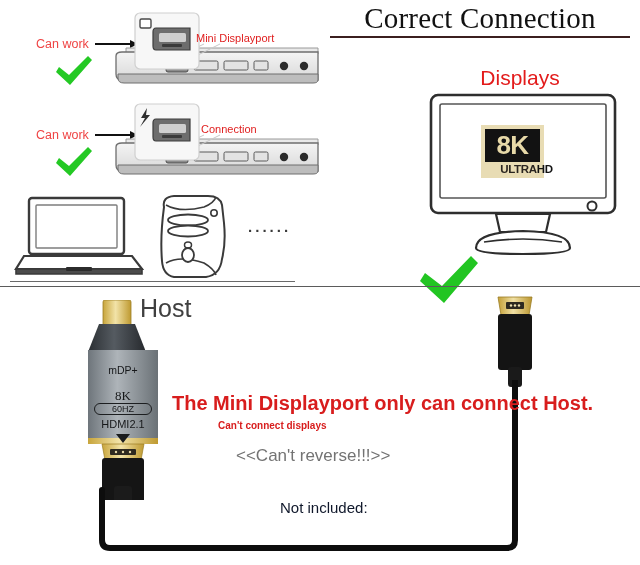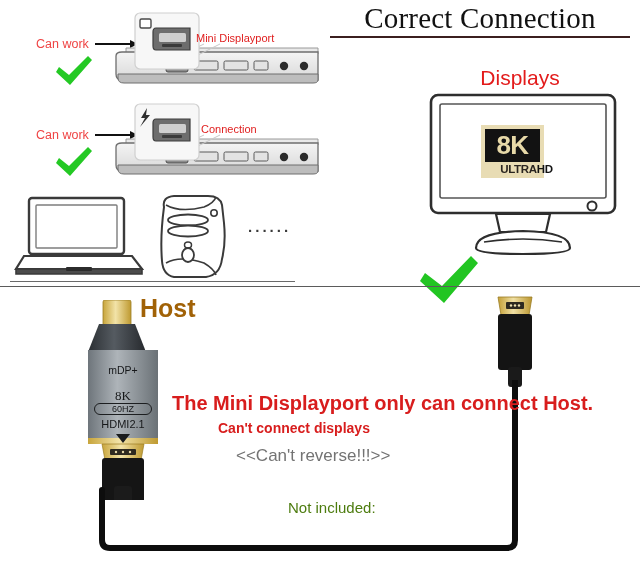--- a/index.html
+++ b/index.html
@@ -43,21 +43,21 @@
   }
   #lbl-mdp  { left: 196px; top: 32px;  font-size: 11px; }
   #lbl-tb   { left: 201px; top: 123px; font-size: 11px; }
   #lbl-displays {
     left: 440px; top: 66px; width: 160px;
     text-align: center; font-size: 21px; color: #e31b1b;
     font-weight: normal;
   }
   #lbl-host {
     left: 140px; top: 294px; font-size: 25px;
-    color: #a16207; font-weight: bold;
+    color: #404040; font-weight: normal;
   }
 
   .can-work {
     font-size: 12.5px; color: #ef4444; white-space: nowrap;
   }
   #cw1 { left: 36px; top: 37px; }
   #cw2 { left: 36px; top: 128px; }
 
   
   .arrow-line { height: 1.6px; background: #111; }
@@ -87,30 +87,30 @@
     font-weight: bold;
   }
 
   
   .para { white-space: nowrap; }
   #p1 {
     left: 172px; top: 392px; font-size: 20px;
     color: #d81d1d; font-weight: bold;
   }
   #p2 {
-    left: 218px; top: 420px; font-size: 14px;
+    left: 218px; top: 420px; font-size: 10px;
     color: #d81d1d; font-weight: bold;
   }
   #p3 {
     left: 236px; top: 446px; font-size: 17px;
     color: #737373; font-weight: normal;
   }
   #p4 {
-    left: 288px; top: 499px; font-size: 15px;
-    color: #4d7c0f; font-weight: normal;
+    left: 280px; top: 499px; font-size: 15px;
+    color: #0f172a; font-weight: normal;
   }
   #p5 {
     left: 272px; top: 524px; font-size: 17px;
     color: #111111; font-weight: normal;
   }
 
   
   #adapter { left: 70px; top: 300px; width: 106px; height: 200px; }
 
   .mono-txt {

